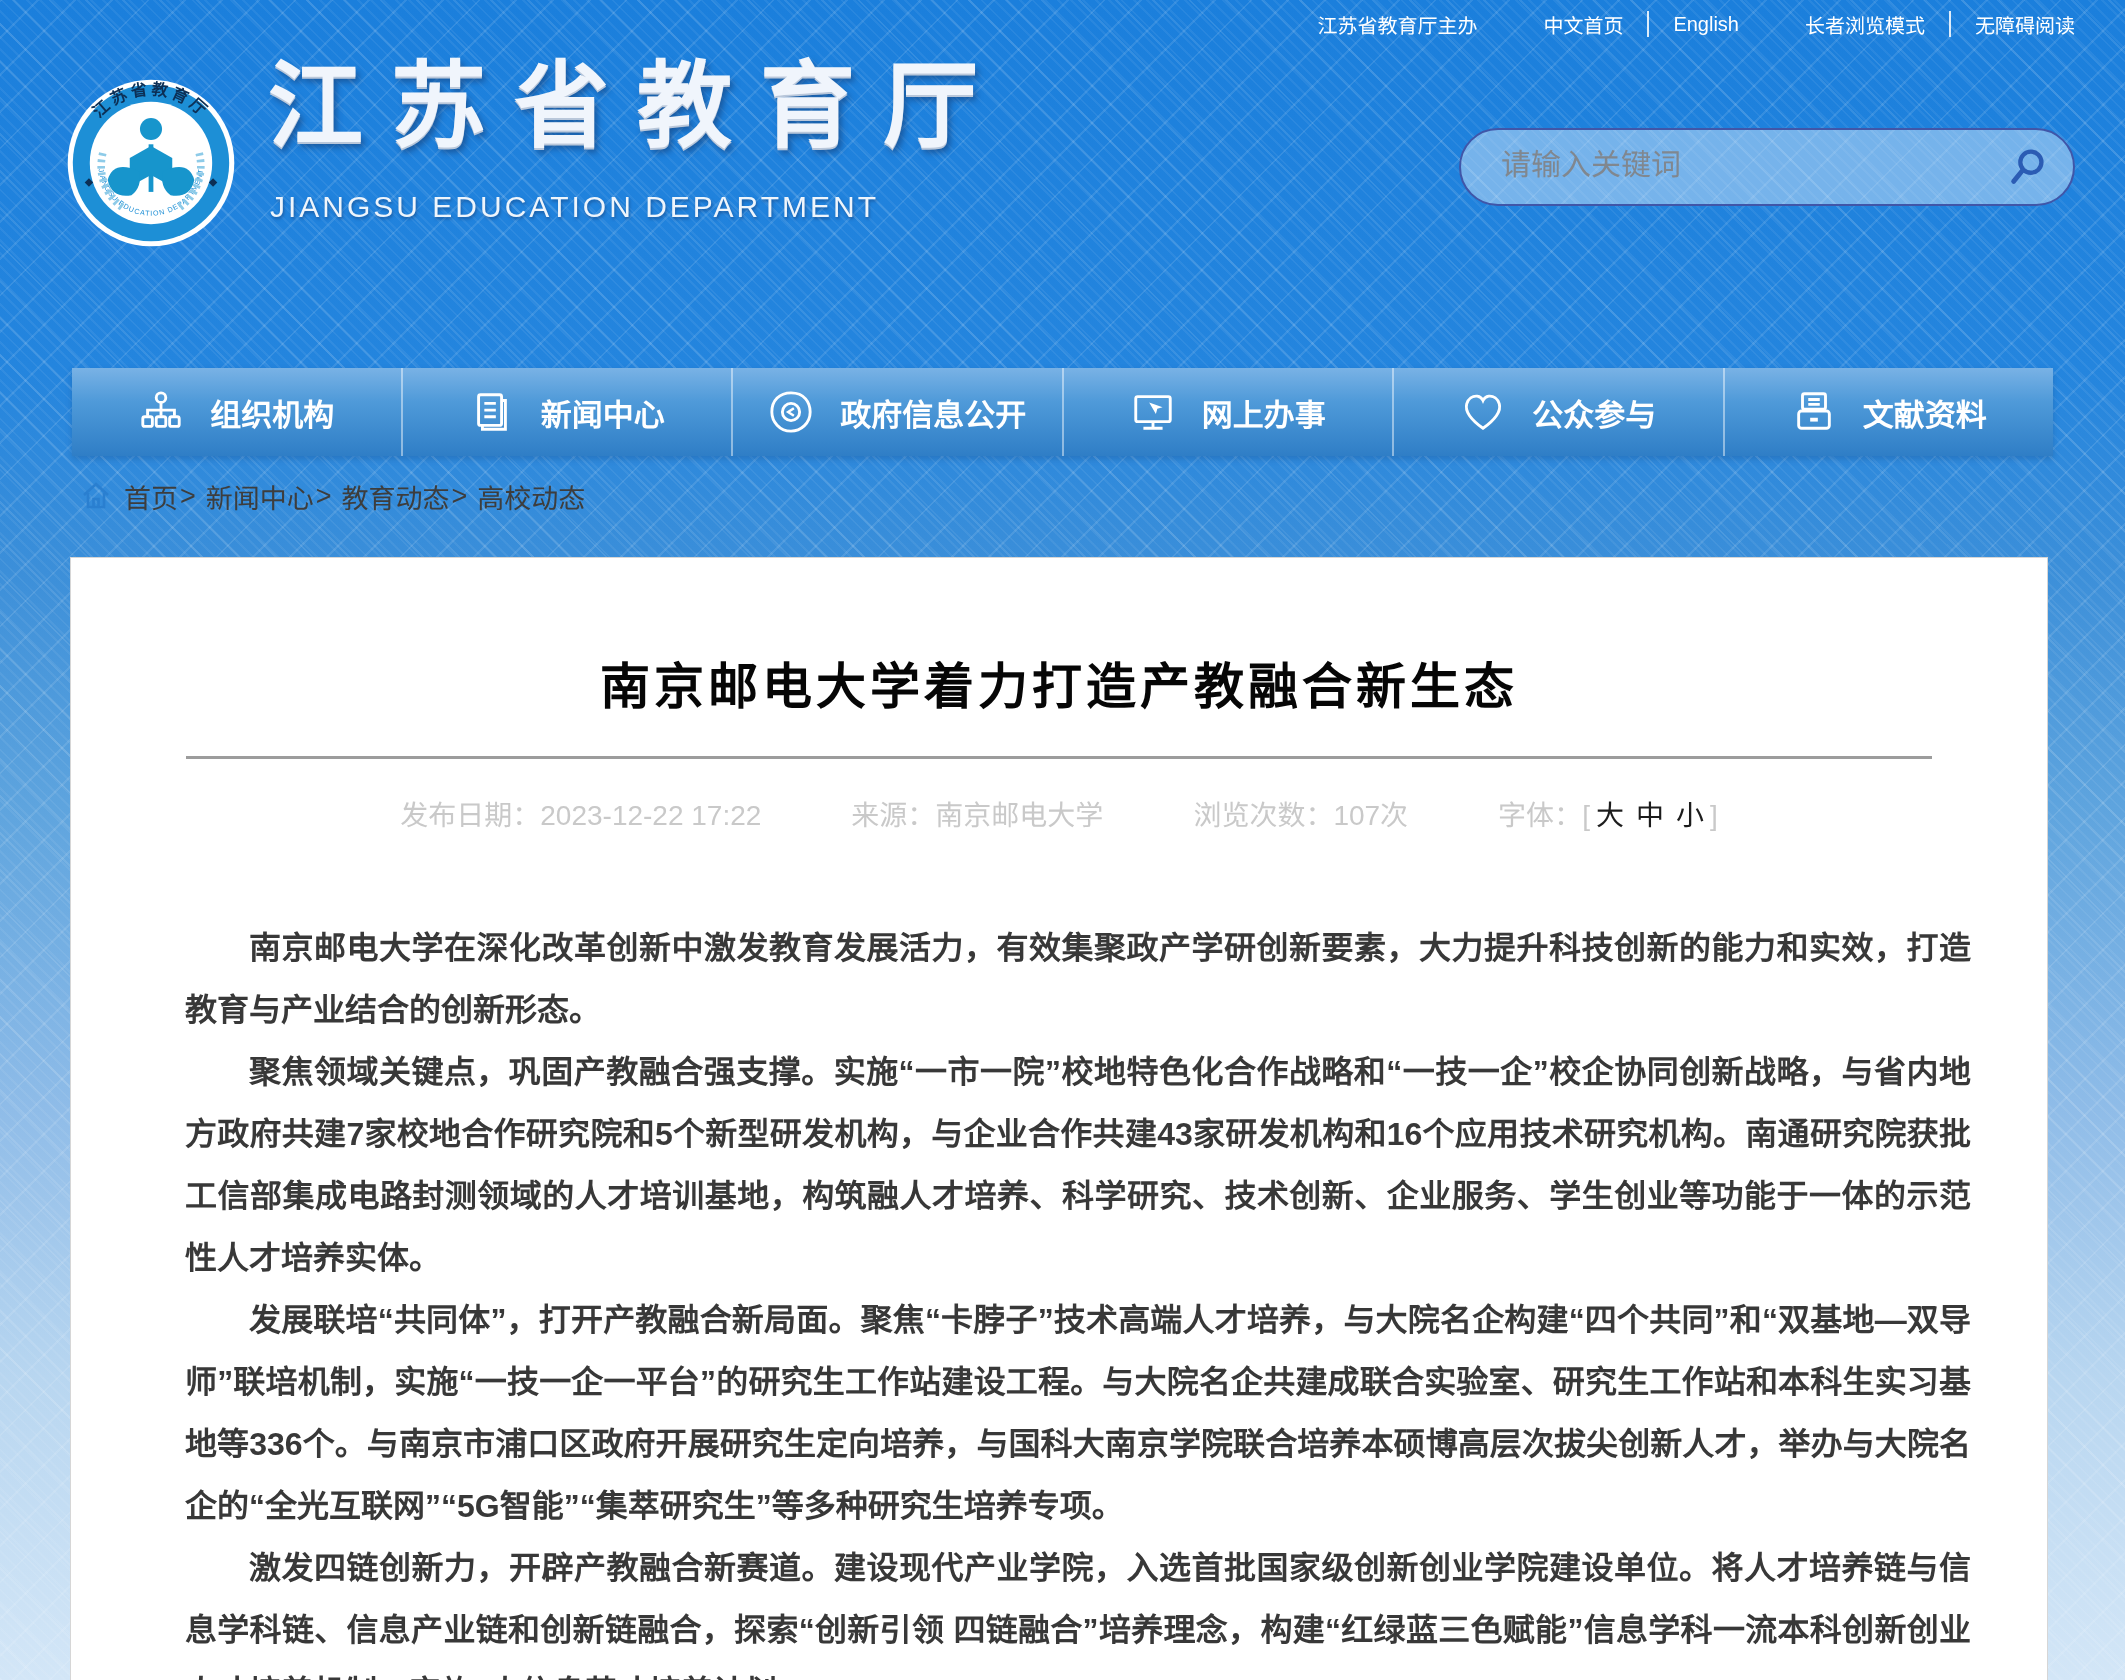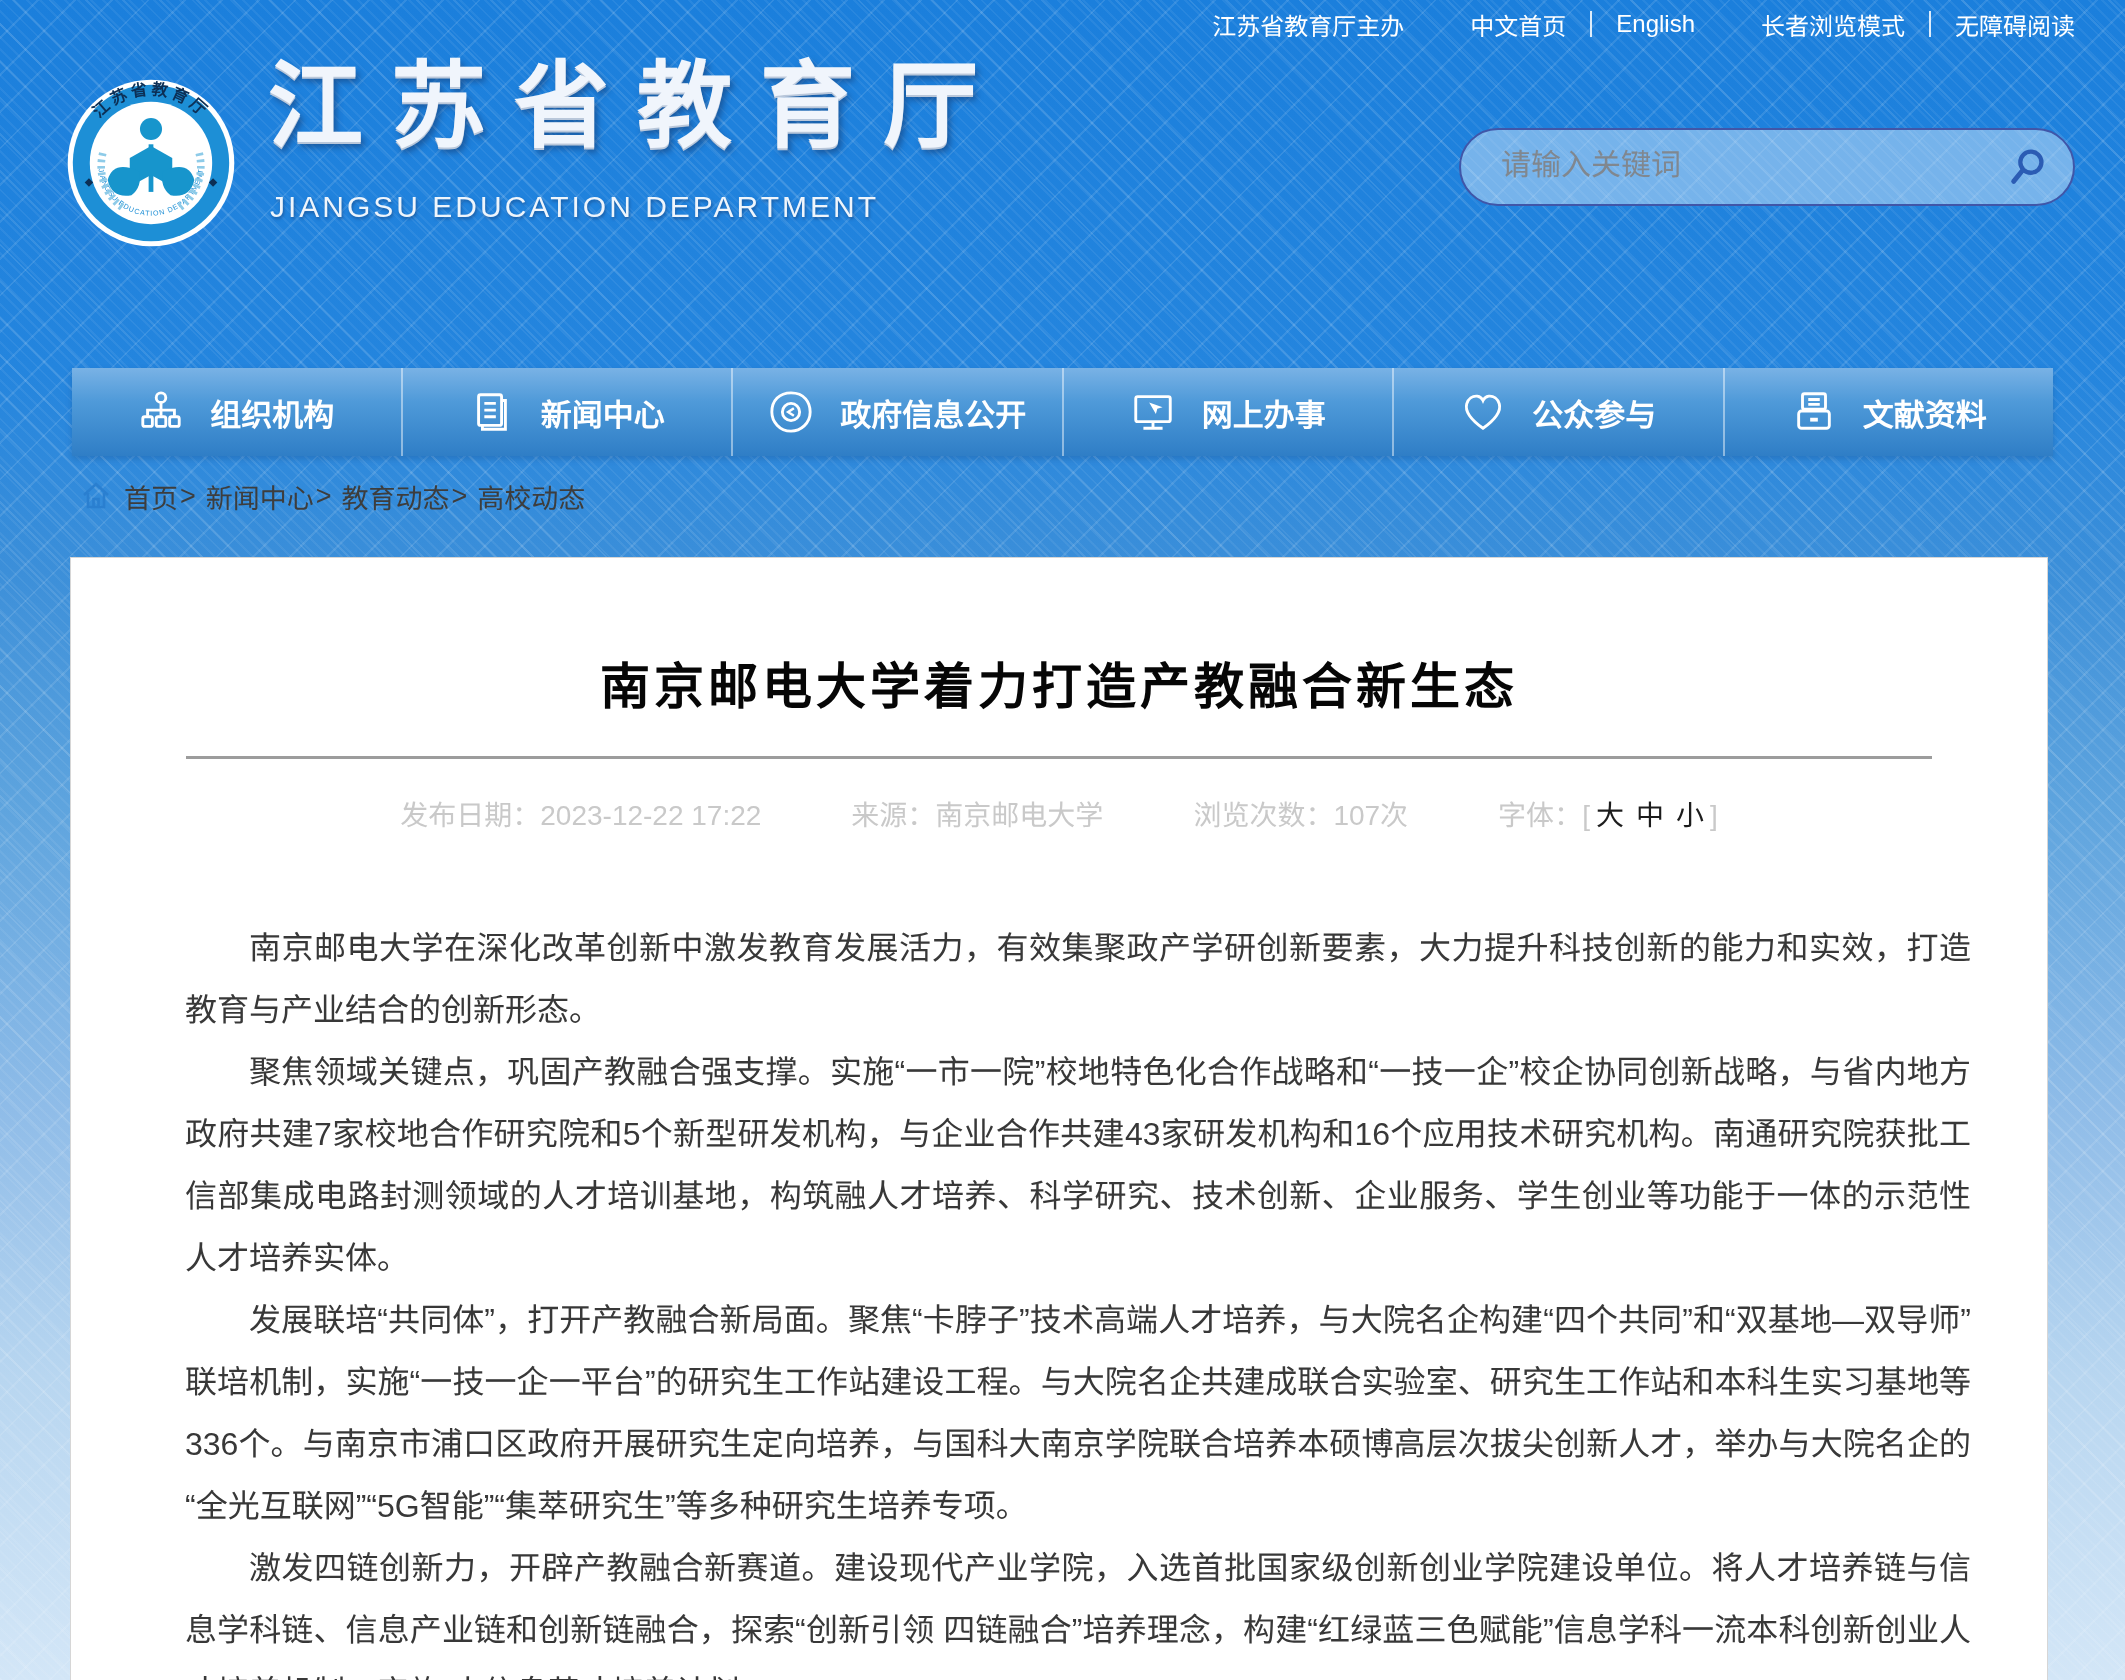--- a/index.html
+++ b/index.html
@@ -14,21 +14,21 @@
     background-image:
       repeating-linear-gradient(45deg, rgba(255,255,255,0.10) 0 2px, transparent 2px 26px),
       repeating-linear-gradient(135deg, rgba(255,255,255,0.10) 0 2px, transparent 2px 26px),
       repeating-linear-gradient(45deg, rgba(255,255,255,0.06) 0 2px, transparent 2px 9px);
     pointer-events:none;
   }
   
   .topbar{
     position:absolute;top:0;left:0;right:0;height:48px;
     display:flex;align-items:center;justify-content:flex-end;
-    padding-right:50px;color:#fff;font-size:24px;
+    padding-right:50px;color:#fff;font-size:20px;
   }
   .topbar a{color:#fff;text-decoration:none;cursor:pointer;}
   .tb-gap{width:66px;}
   .tb-div{width:0;height:26px;border-left:2px solid rgba(255,255,255,0.85);margin:0 24px;}
   
   .logo{position:absolute;left:66px;top:78px;width:170px;height:170px;cursor:pointer;}
   .site-title{
     position:absolute;left:268px;top:52px;
     font-size:95px;font-weight:700;letter-spacing:28px;line-height:1.15;
     color:#f0f5fc;
@@ -89,21 +89,21 @@
     margin-top:34px;display:flex;justify-content:center;align-items:center;gap:90px;
     font-size:28px;color:#c9c9c9;white-space:nowrap;
   }
   .meta .font-ctl{color:#c9c9c9;}
   .meta .fs{color:#1c1c1c;cursor:pointer;margin:0 6px;}
   .meta .br{color:#c9c9c9;}
   .article-body{
     margin-top:84px;padding:0 76px 0 114px;
     font-size:32px;line-height:62px;color:#383838;text-align:justify;
   }
-  .article-body p{margin:0;text-indent:2em;}
+  .article-body p{margin:0;text-indent:2em;font-weight:bold;}
 </style>
 </head>
 <body>
 
 <div class="page">
 
   <div class="topbar">
     <a>江苏省教育厅主办</a>
     <span class="tb-gap"></span>
     <a>中文首页</a>

